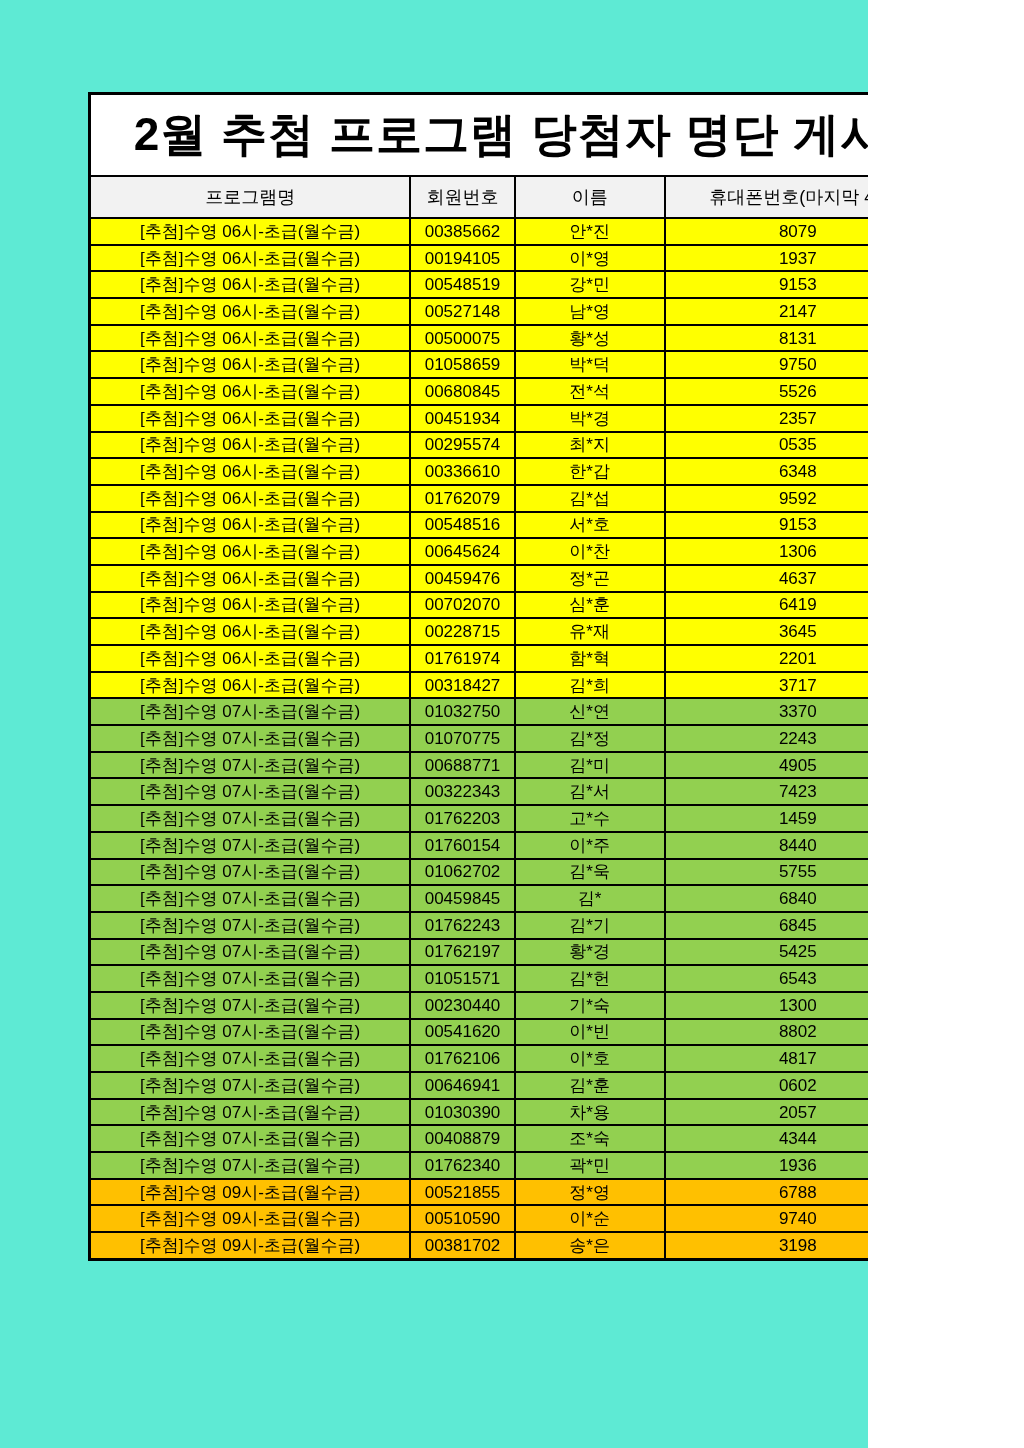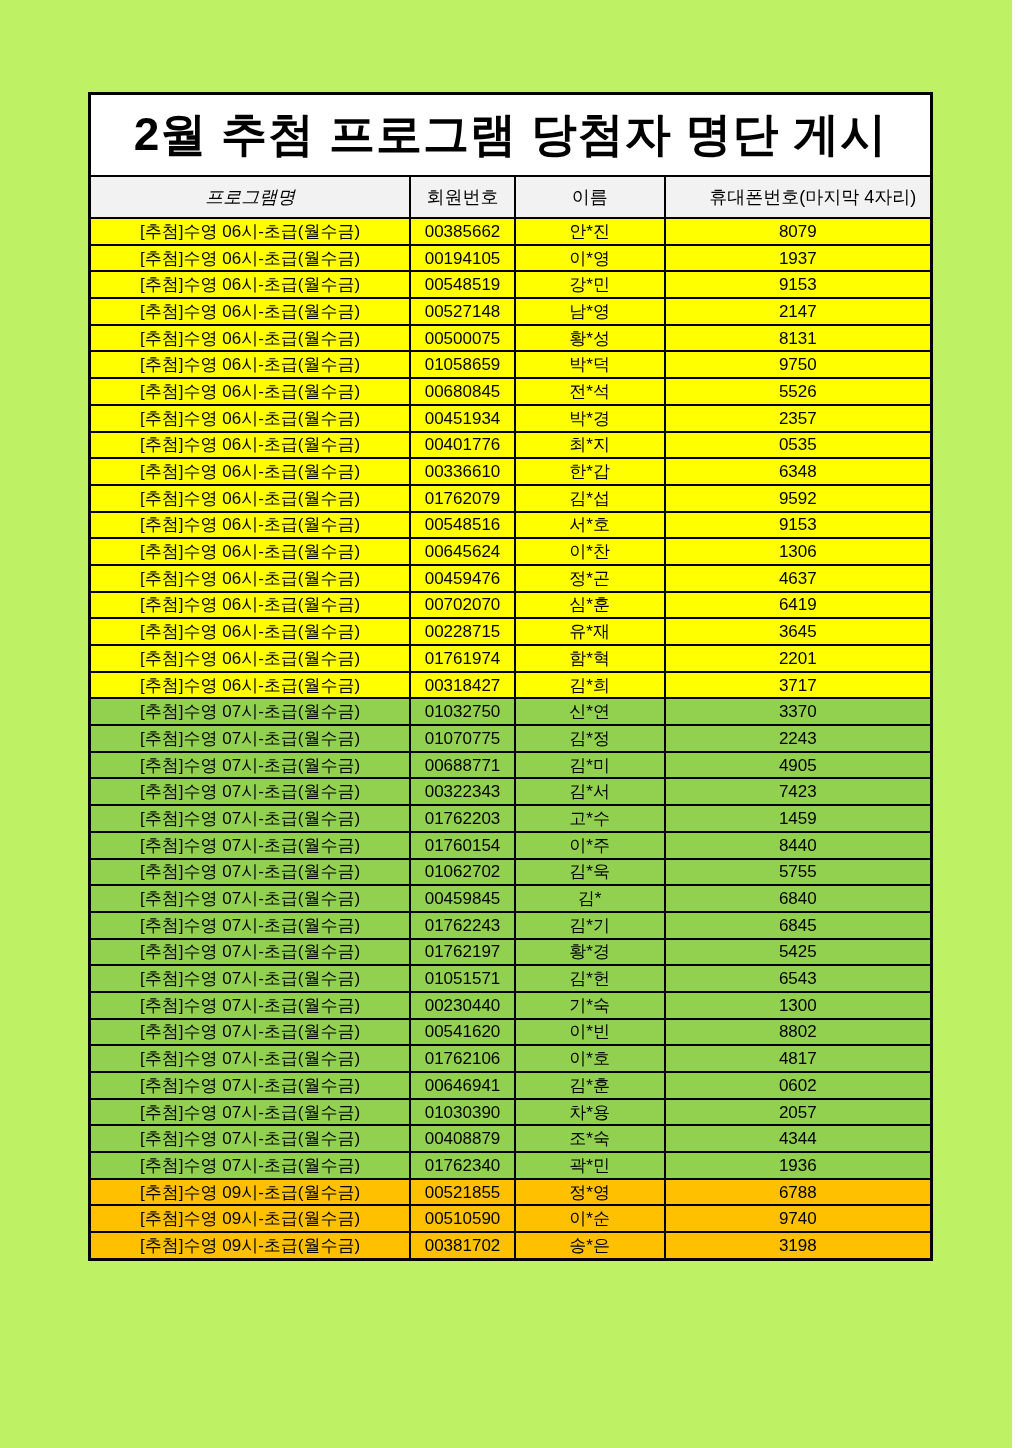--- a/index.html
+++ b/index.html
@@ -3,23 +3,23 @@
 <meta charset="utf-8">
 <style>
   html, body {
     margin: 0;
     padding: 0;
     background: #ffffff;
     font-family: "Liberation Sans", "DejaVu Sans", sans-serif;
   }
   .page {
     position: relative;
-    width: 1012px;
+    width: 868px;
     height: 1448px;
-    background: #bef264;
+    background: #5eead4;
     overflow: hidden;
   }
   .sheet {
     position: absolute;
     left: 88px;
     top: 92px;
     width: 845px;
   }
   table.winners {
     width: 100%;
@@ -69,21 +69,21 @@
         <col class="c-program">
         <col class="c-member">
         <col class="c-name">
         <col class="c-phone">
       </colgroup>
       <tbody>
         <tr>
           <td class="title-cell" colspan="4">2월 추첨 프로그램 당첨자 명단 게시</td>
         </tr>
         <tr class="header-row">
-          <th style="background-color: rgb(242, 242, 242); font-style: italic;">프로그램명</th>
+          <th style="background-color: rgb(242, 242, 242);">프로그램명</th>
           <th style="background-color: rgb(242, 242, 242); margin-top: 12px;">회원번호</th>
           <th style="background-color: rgb(242, 242, 242); text-align: center;">이름</th>
           <th style="background-color: rgb(242, 242, 242); padding-left: 32px;">휴대폰번호(마지막 4자리)</th>
         </tr>
       <tr class="data-row" style="background-color: rgb(255, 255, 0);">
             <td>[추첨]수영 06시-초급(월수금)</td>
             <td>00385662</td>
             <td>안*진</td>
             <td>8079</td>
           </tr>
@@ -124,21 +124,21 @@
             <td>5526</td>
           </tr>
           <tr class="data-row" style="background-color: rgb(255, 255, 0);">
             <td>[추첨]수영 06시-초급(월수금)</td>
             <td>00451934</td>
             <td>박*경</td>
             <td>2357</td>
           </tr>
           <tr class="data-row" style="background-color: rgb(255, 255, 0);">
             <td>[추첨]수영 06시-초급(월수금)</td>
-            <td>00401776</td>
+            <td>00295574</td>
             <td>최*지</td>
             <td>0535</td>
           </tr>
           <tr class="data-row" style="background-color: rgb(255, 255, 0);">
             <td>[추첨]수영 06시-초급(월수금)</td>
             <td>00336610</td>
             <td>한*갑</td>
             <td>6348</td>
           </tr>
           <tr class="data-row" style="background-color: rgb(255, 255, 0);">

